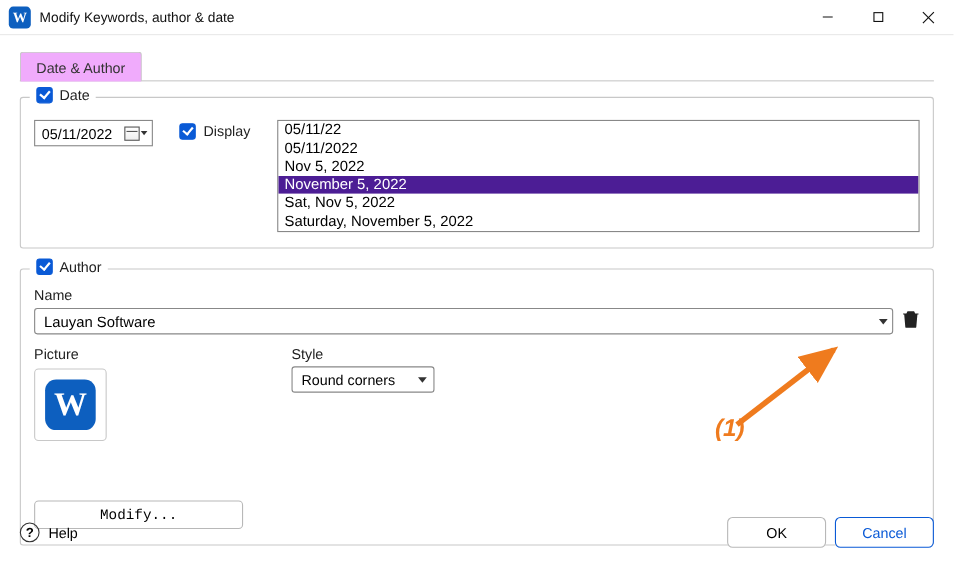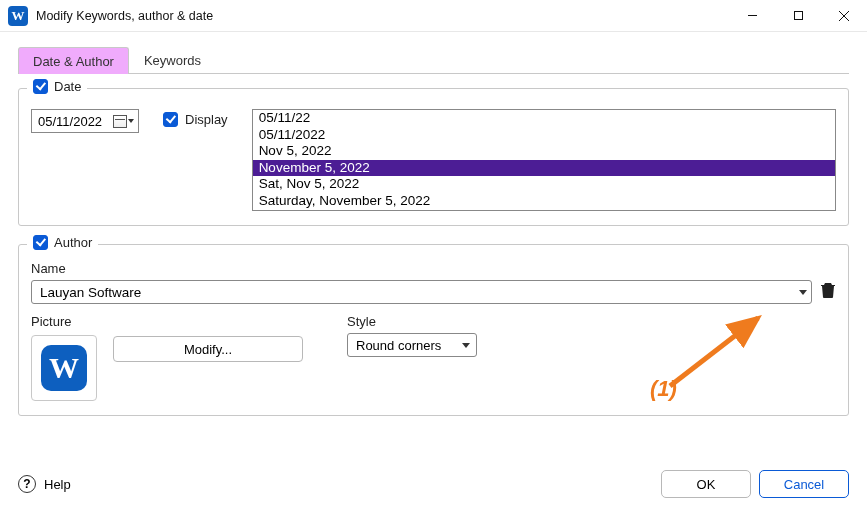--- a/index.html
+++ b/index.html
@@ -43,26 +43,26 @@
   .disp-list .opt { padding:0 6px; height:16.5px; line-height:16.5px; white-space:nowrap; }
   .disp-list .opt.sel { background:#4c1d95; color:#fff; }
 
   
   .lbl { font-size:13px; color:#222; }
   .name-row { display:flex; align-items:center; gap:8px; margin-top:4px; }
   .combo { flex:1; height:24px; border:1px solid #888; border-radius:3px; display:flex; align-items:center; padding:0 4px 0 8px; font-size:13.5px; position:relative; }
   .combo .dd { margin-left:auto; width:0; height:0; border-left:4px solid transparent; border-right:4px solid transparent; border-top:5px solid #333; }
   .trash svg { width:16px; height:18px; fill:#222; }
   .pic-row { display:flex; gap:24px; margin-top:10px; align-items:flex-start; }
-  .pic-col { display:flex; gap:16px; align-items:flex-start; }
+  .pic-col { display:flex; gap:32px; align-items:flex-start;flex-direction:column; }
   .pic-box { width:66px; height:66px; border:1px solid #c8c8c8; border-radius:4px; display:flex; align-items:center; justify-content:center; }
   .pic-box .app-icon { width:46px; height:46px; border-radius:10px; margin:0; }
   .pic-box .app-icon span { font-size:30px; }
   .btn-col { display:flex; flex-direction:column; gap:8px; margin-top:2px; }
-  .btn { height:26px; min-width:190px; border:1px solid #b8b8b8; border-radius:4px; background:#fff; font-size:13px; display:flex; align-items:center; justify-content:center; cursor:default; }
+  .btn { height:26px; min-width:190px; border:1px solid #b8b8b8; border-radius:4px; background:#fff; font-size:13px; display:flex; align-items:center; justify-content:center; cursor:default;font-family:Liberation Mono, monospace; }
   .style-col { margin-left:20px; }
   .select { height:24px; width:130px; border:1px solid #888; border-radius:3px; display:flex; align-items:center; padding:0 6px 0 8px; font-size:13px; margin-top:4px; }
   .select .dd { margin-left:auto; width:0; height:0; border-left:4px solid transparent; border-right:4px solid transparent; border-top:5px solid #333; }
 
   
   .annot { position:absolute; pointer-events:none; }
   .annot-label { color:#ef7b1e; font-weight:bold; font-size:22px; font-style:italic; }
 
   
   .bottom { position:absolute; left:18px; right:18px; bottom:14px; display:flex; align-items:center; gap:8px; }
@@ -95,21 +95,20 @@
         <line x1="1" y1="1" x2="11" y2="11"></line>
         <line x1="11" y1="1" x2="1" y2="11"></line>
       </svg>
   </div>
 </div>
 
 <div class="content">
 
   <div class="tabs">
     <div class="tab active">Date &amp; Author</div>
-    <div class="tab">Keywords</div>
   </div>
 
   <div class="fs">
     <div class="fs-legend">
       <span class="chk on"></span>
       <span>Date</span>
     </div>
     <div class="date-row">
       <div class="date-input">
         <span>05/11/2022</span>

